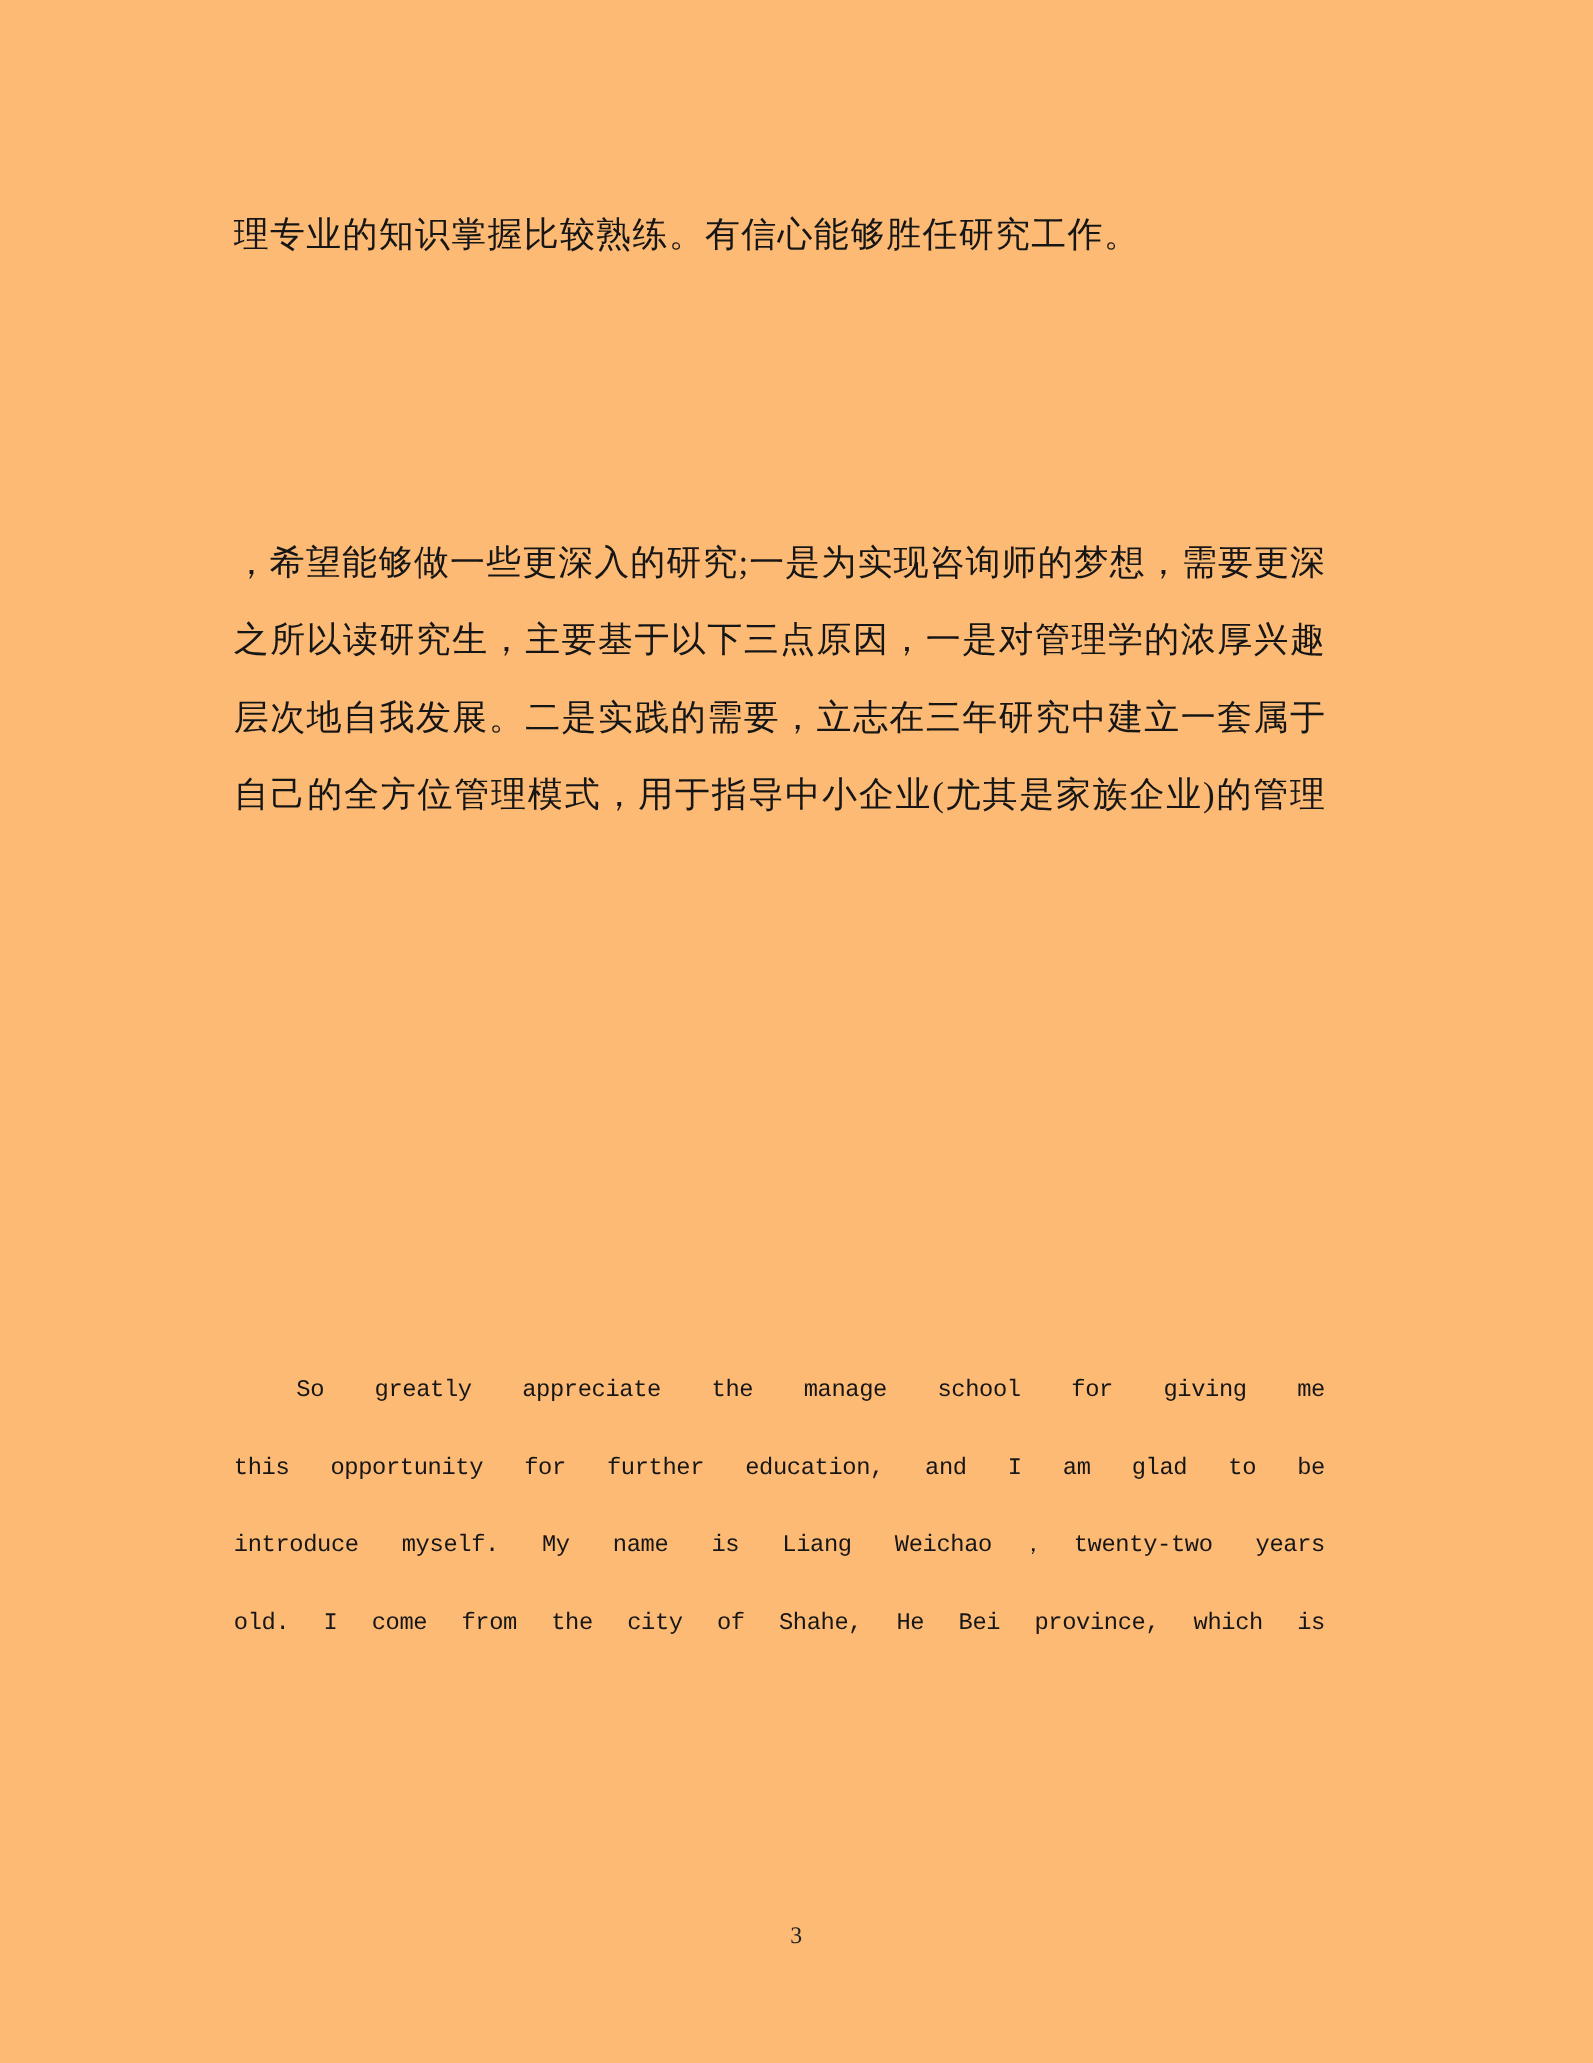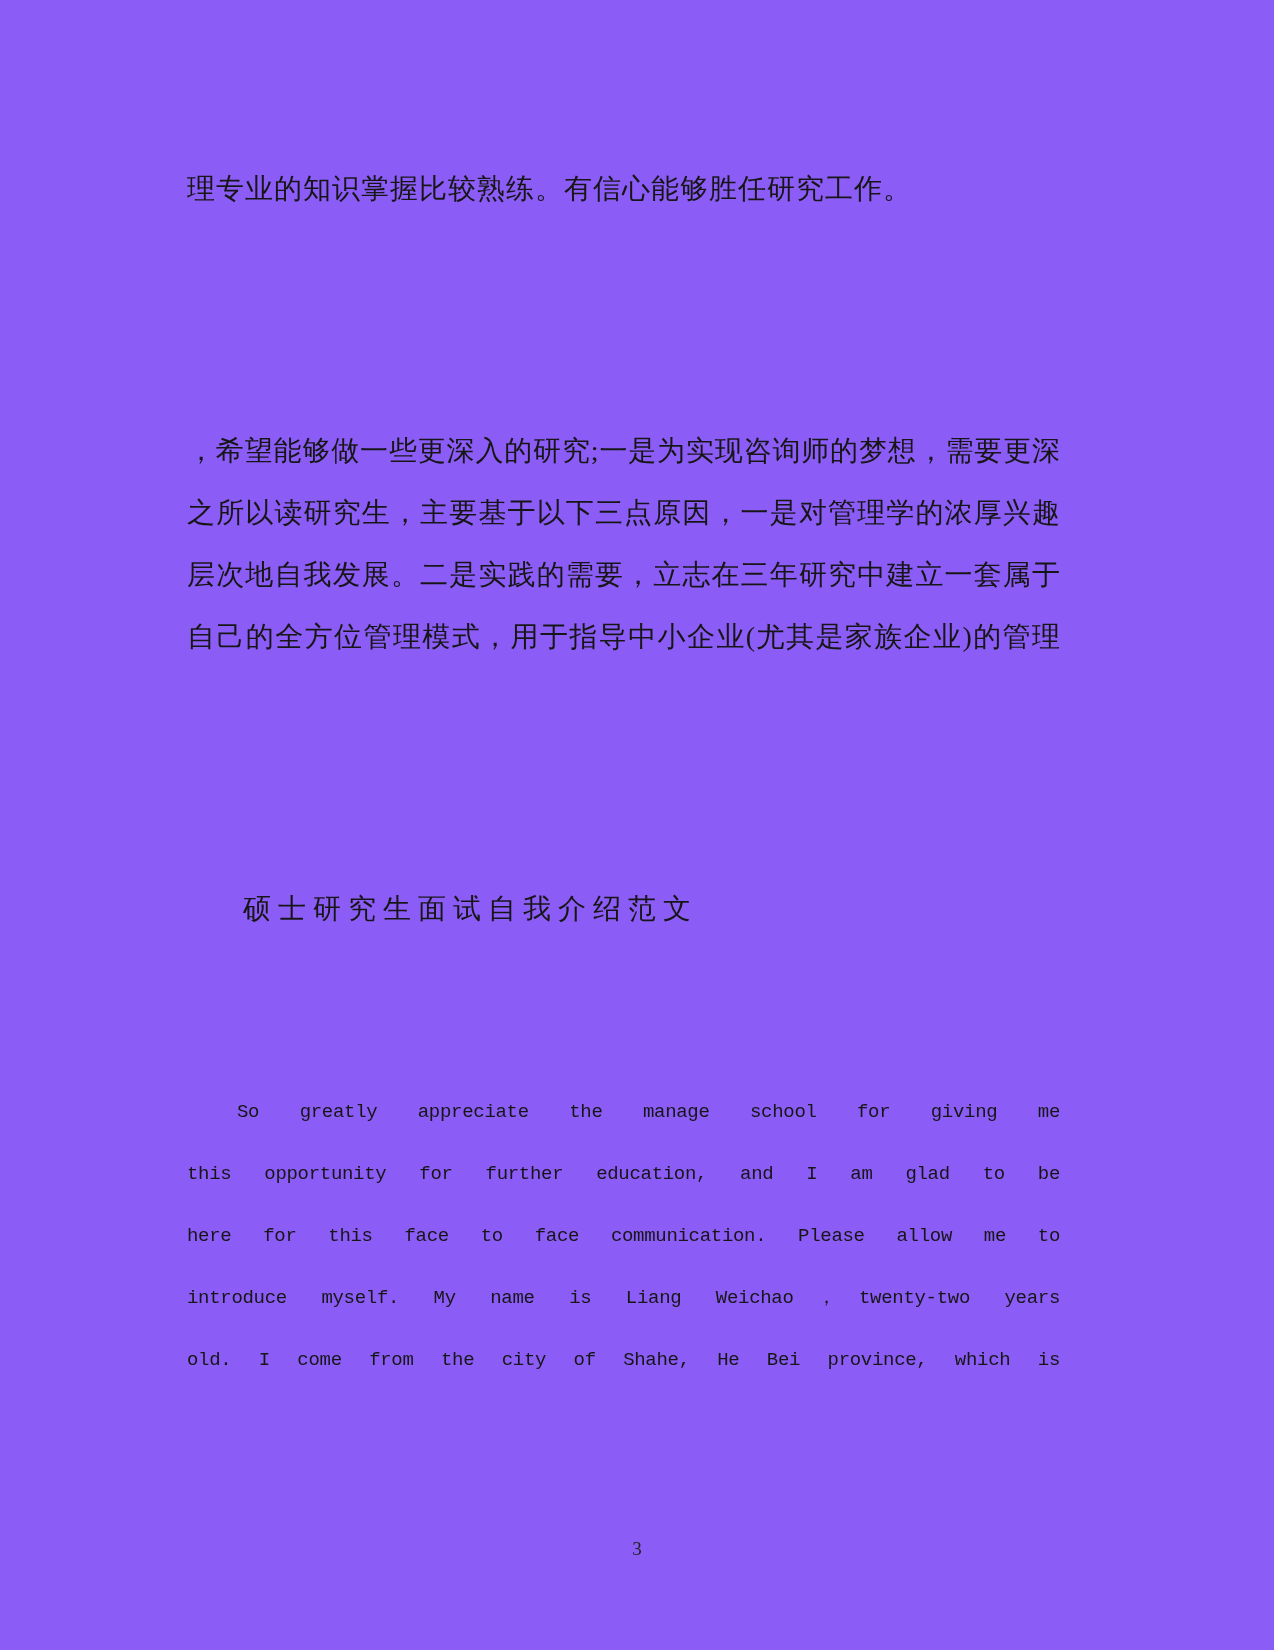--- a/index.html
+++ b/index.html
@@ -4,21 +4,21 @@
 <style>
   html, body {
     margin: 0;
     padding: 0;
     background: #ffffff;
   }
   .page {
     position: relative;
     width: 1274px;
     height: 1650px;
-    background: #8b5cf6;
+    background: #fdba74;
     overflow: hidden;
     color: #161616;
   }
   .para {
     position: absolute;
     left: 187px;
     width: 873px;
   }
   .line {
     height: 62px;
@@ -72,27 +72,23 @@
     <div class="line">理专业的知识掌握比较熟练。有信心能够胜任研究工作。</div>
   </div>
 
   <div class="para zh" style="top:420px">
     <div class="line justify">，希望能够做一些更深入的研究;一是为实现咨询师的梦想，需要更深</div>
     <div class="line justify">之所以读研究生，主要基于以下三点原因，一是对管理学的浓厚兴趣</div>
     <div class="line justify">层次地自我发展。二是实践的需要，立志在三年研究中建立一套属于</div>
     <div class="line justify">自己的全方位管理模式，用于指导中小企业(尤其是家族企业)的管理</div>
   </div>
 
-  <div class="para zh heading" style="top:878px">
-    <div class="line">硕士研究生面试自我介绍范文</div>
-  </div>
 
   <div class="para en" style="top:1081px">
     <div class="line justify indent">So greatly appreciate the manage school for giving me</div>
     <div class="line justify">this opportunity for further education, and I am glad to be</div>
-    <div class="line justify">here for this face to face communication. Please allow me to</div>
     <div class="line justify">introduce myself. My name is Liang Weichao，twenty-two years</div>
     <div class="line justify">old. I come from the city of Shahe, He Bei province, which is</div>
   </div>
 
   <div class="page-number">3</div>
 
 </div>
 
 </body></html>

